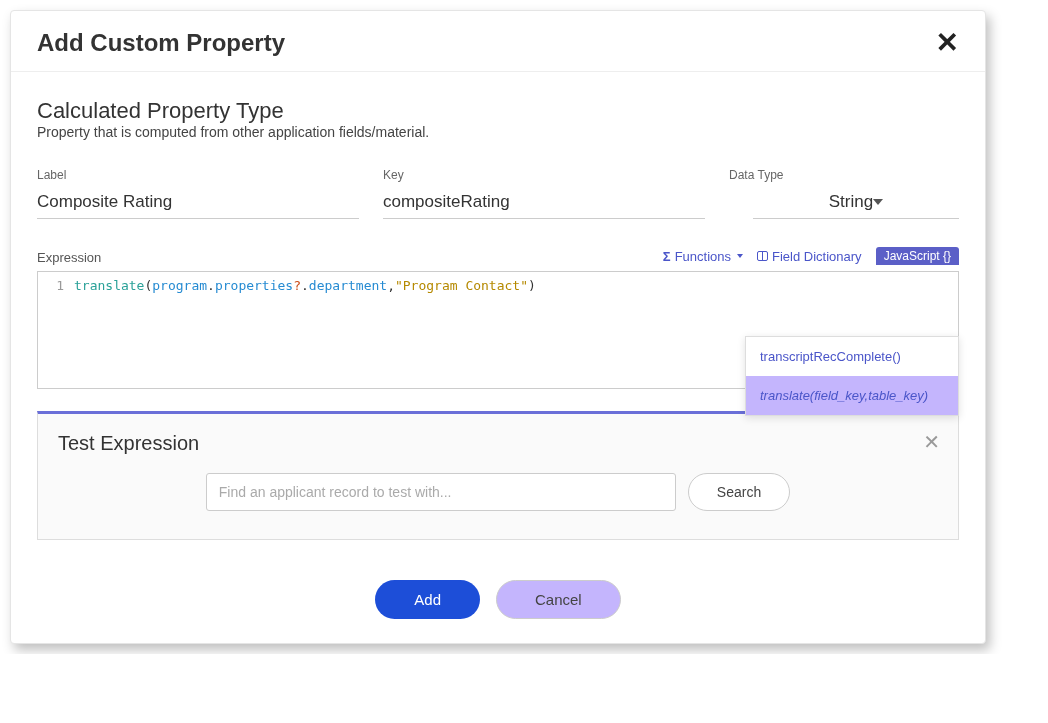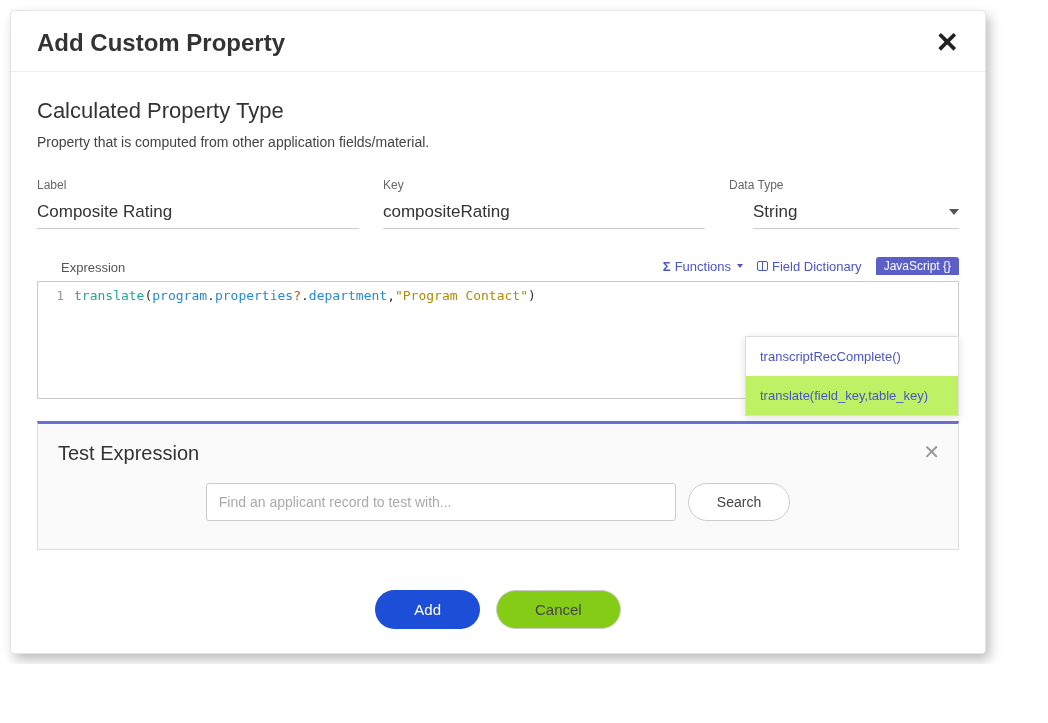--- a/index.html
+++ b/index.html
@@ -33,21 +33,20 @@
   font-weight: 600;
   color: #222;
   cursor: pointer;
   line-height: 1;
 }
 .modal-body { padding: 26px 26px 20px 26px; position: relative; }
 .section-title {
   font-size: 22px;
   font-weight: 400;
   color: #333;
-  margin-bottom: 10px;
 }
 .section-desc {
   font-size: 14px;
   color: #444;
   margin-bottom: 28px;
 }
 .field-row {
   display: flex;
   gap: 24px;
   margin-bottom: 28px;
@@ -65,42 +64,42 @@
   border: none;
   border-bottom: 1px solid #ccc;
   font-size: 17px;
   color: #333;
   padding: 4px 0 6px 0;
   outline: none;
   background: transparent;
 }
 .field-select {
   display: flex;
-  justify-content: space-between;
+  justify-content: center;
   align-items: center;
   border-bottom: 1px solid #ccc;
   padding: 4px 0 6px 0;
   font-size: 17px;
   color: #333;
   cursor: pointer;
   margin-left: 24px;
 }
 .caret-down {
   width: 0; height: 0;
   border-left: 5px solid transparent;
   border-right: 5px solid transparent;
   border-top: 6px solid #555;
 }
 .expr-header {
   display: flex;
   justify-content: space-between;
   align-items: flex-end;
   margin-bottom: 6px;
 }
-.expr-label { font-size: 13px; color: #555; margin-left: 24px; }
+.expr-label { font-size: 13px; color: #555; }
 .expr-tools { display: flex; align-items: center; gap: 14px; }
 .tool-link {
   font-size: 13px;
   color: #4a55c9;
   cursor: pointer;
   display: inline-flex;
   align-items: center;
   gap: 4px;
 }
 .tool-link .sigma { font-weight: bold; }
@@ -152,21 +151,22 @@
   z-index: 10;
   margin-left: 17px;
 }
 .dropdown-item {
   padding: 12px 14px;
   font-size: 13px;
   color: #4a55c9;
   cursor: pointer;
 }
 .dropdown-item.highlight {
-  background: #bef264;
+  background: #c4b5fd;
+  font-style: italic;
 }
 .test-panel {
   margin-top: 22px;
   border: 1px solid #ddd;
   border-top: 3px solid #6a6fd8;
   padding: 18px 20px 28px 20px;
   background: #fafafa;
   position: relative;
 }
 .test-title {
@@ -218,21 +218,21 @@
   padding: 10px 38px;
   font-size: 15px;
   cursor: pointer;
   border: 1px solid transparent;
 }
 .btn-primary {
   background: #1d4ed8;
   color: #fff;
 }
 .btn-secondary {
-  background: #84cc16;
+  background: #c4b5fd;
   color: #444;
   border-color: #ccc;
 }
 .book-icon {
   display: inline-block;
   width: 11px; height: 10px;
   border: 1.5px solid #4a55c9;
   border-radius: 2px;
   position: relative;
 }

